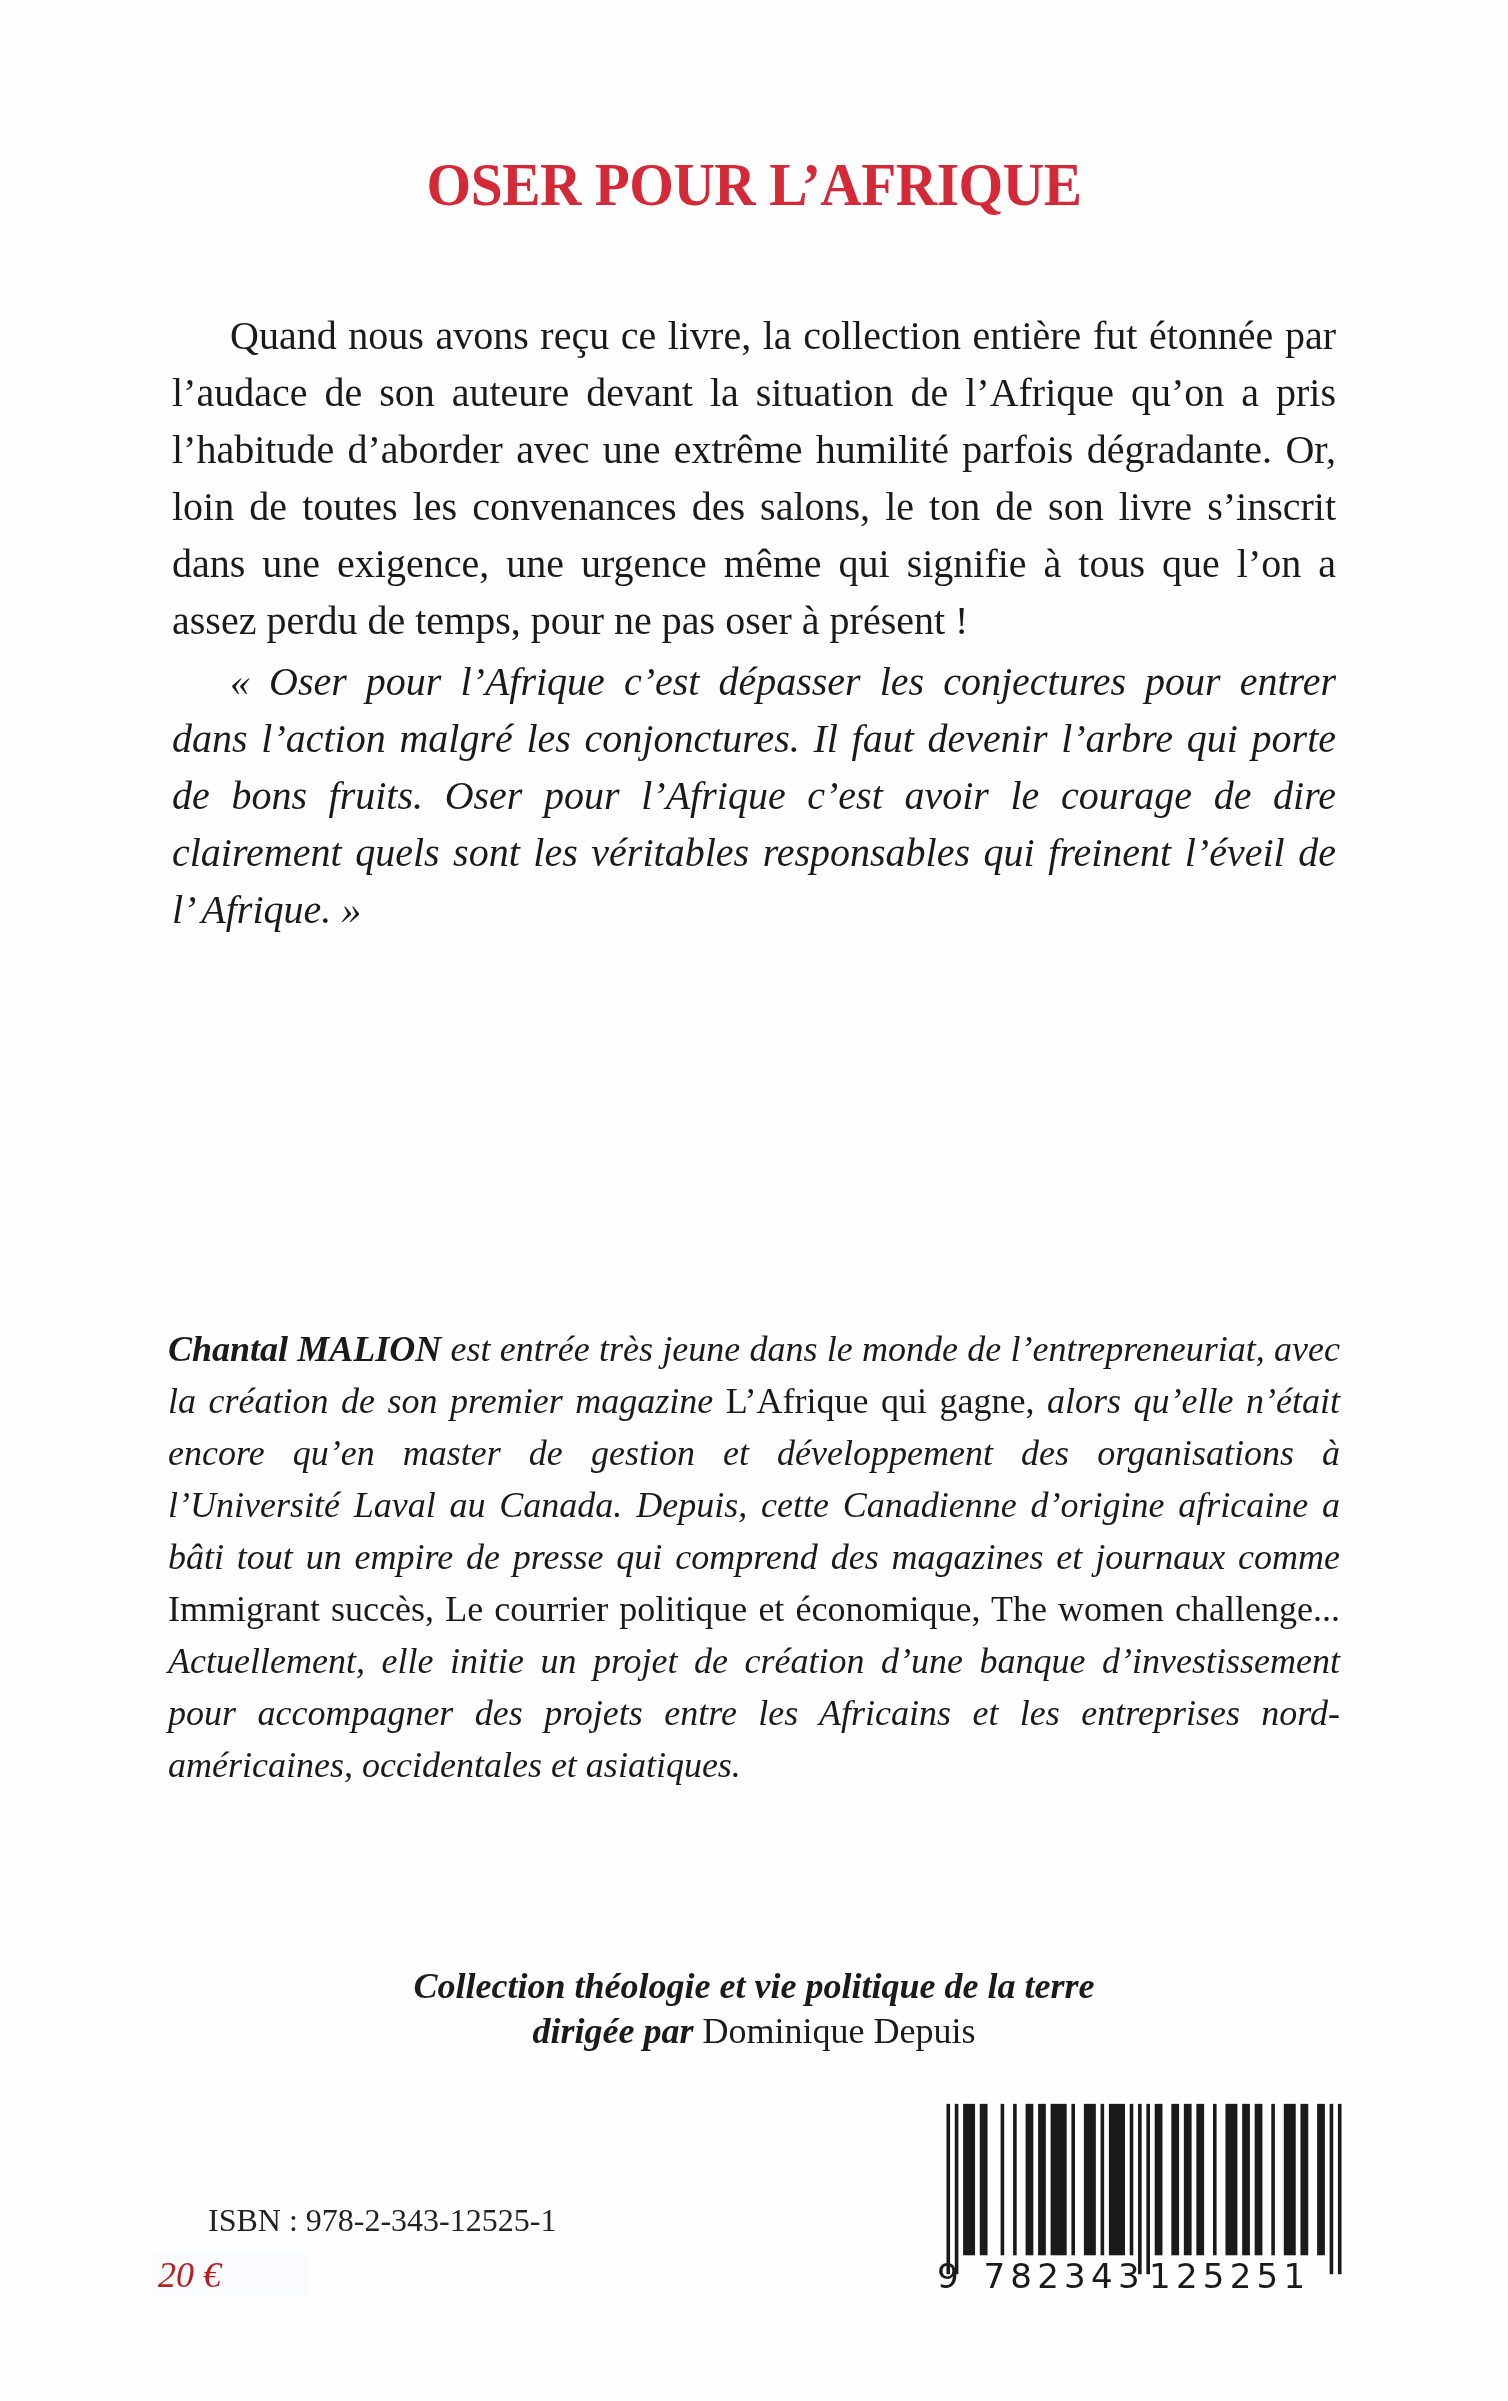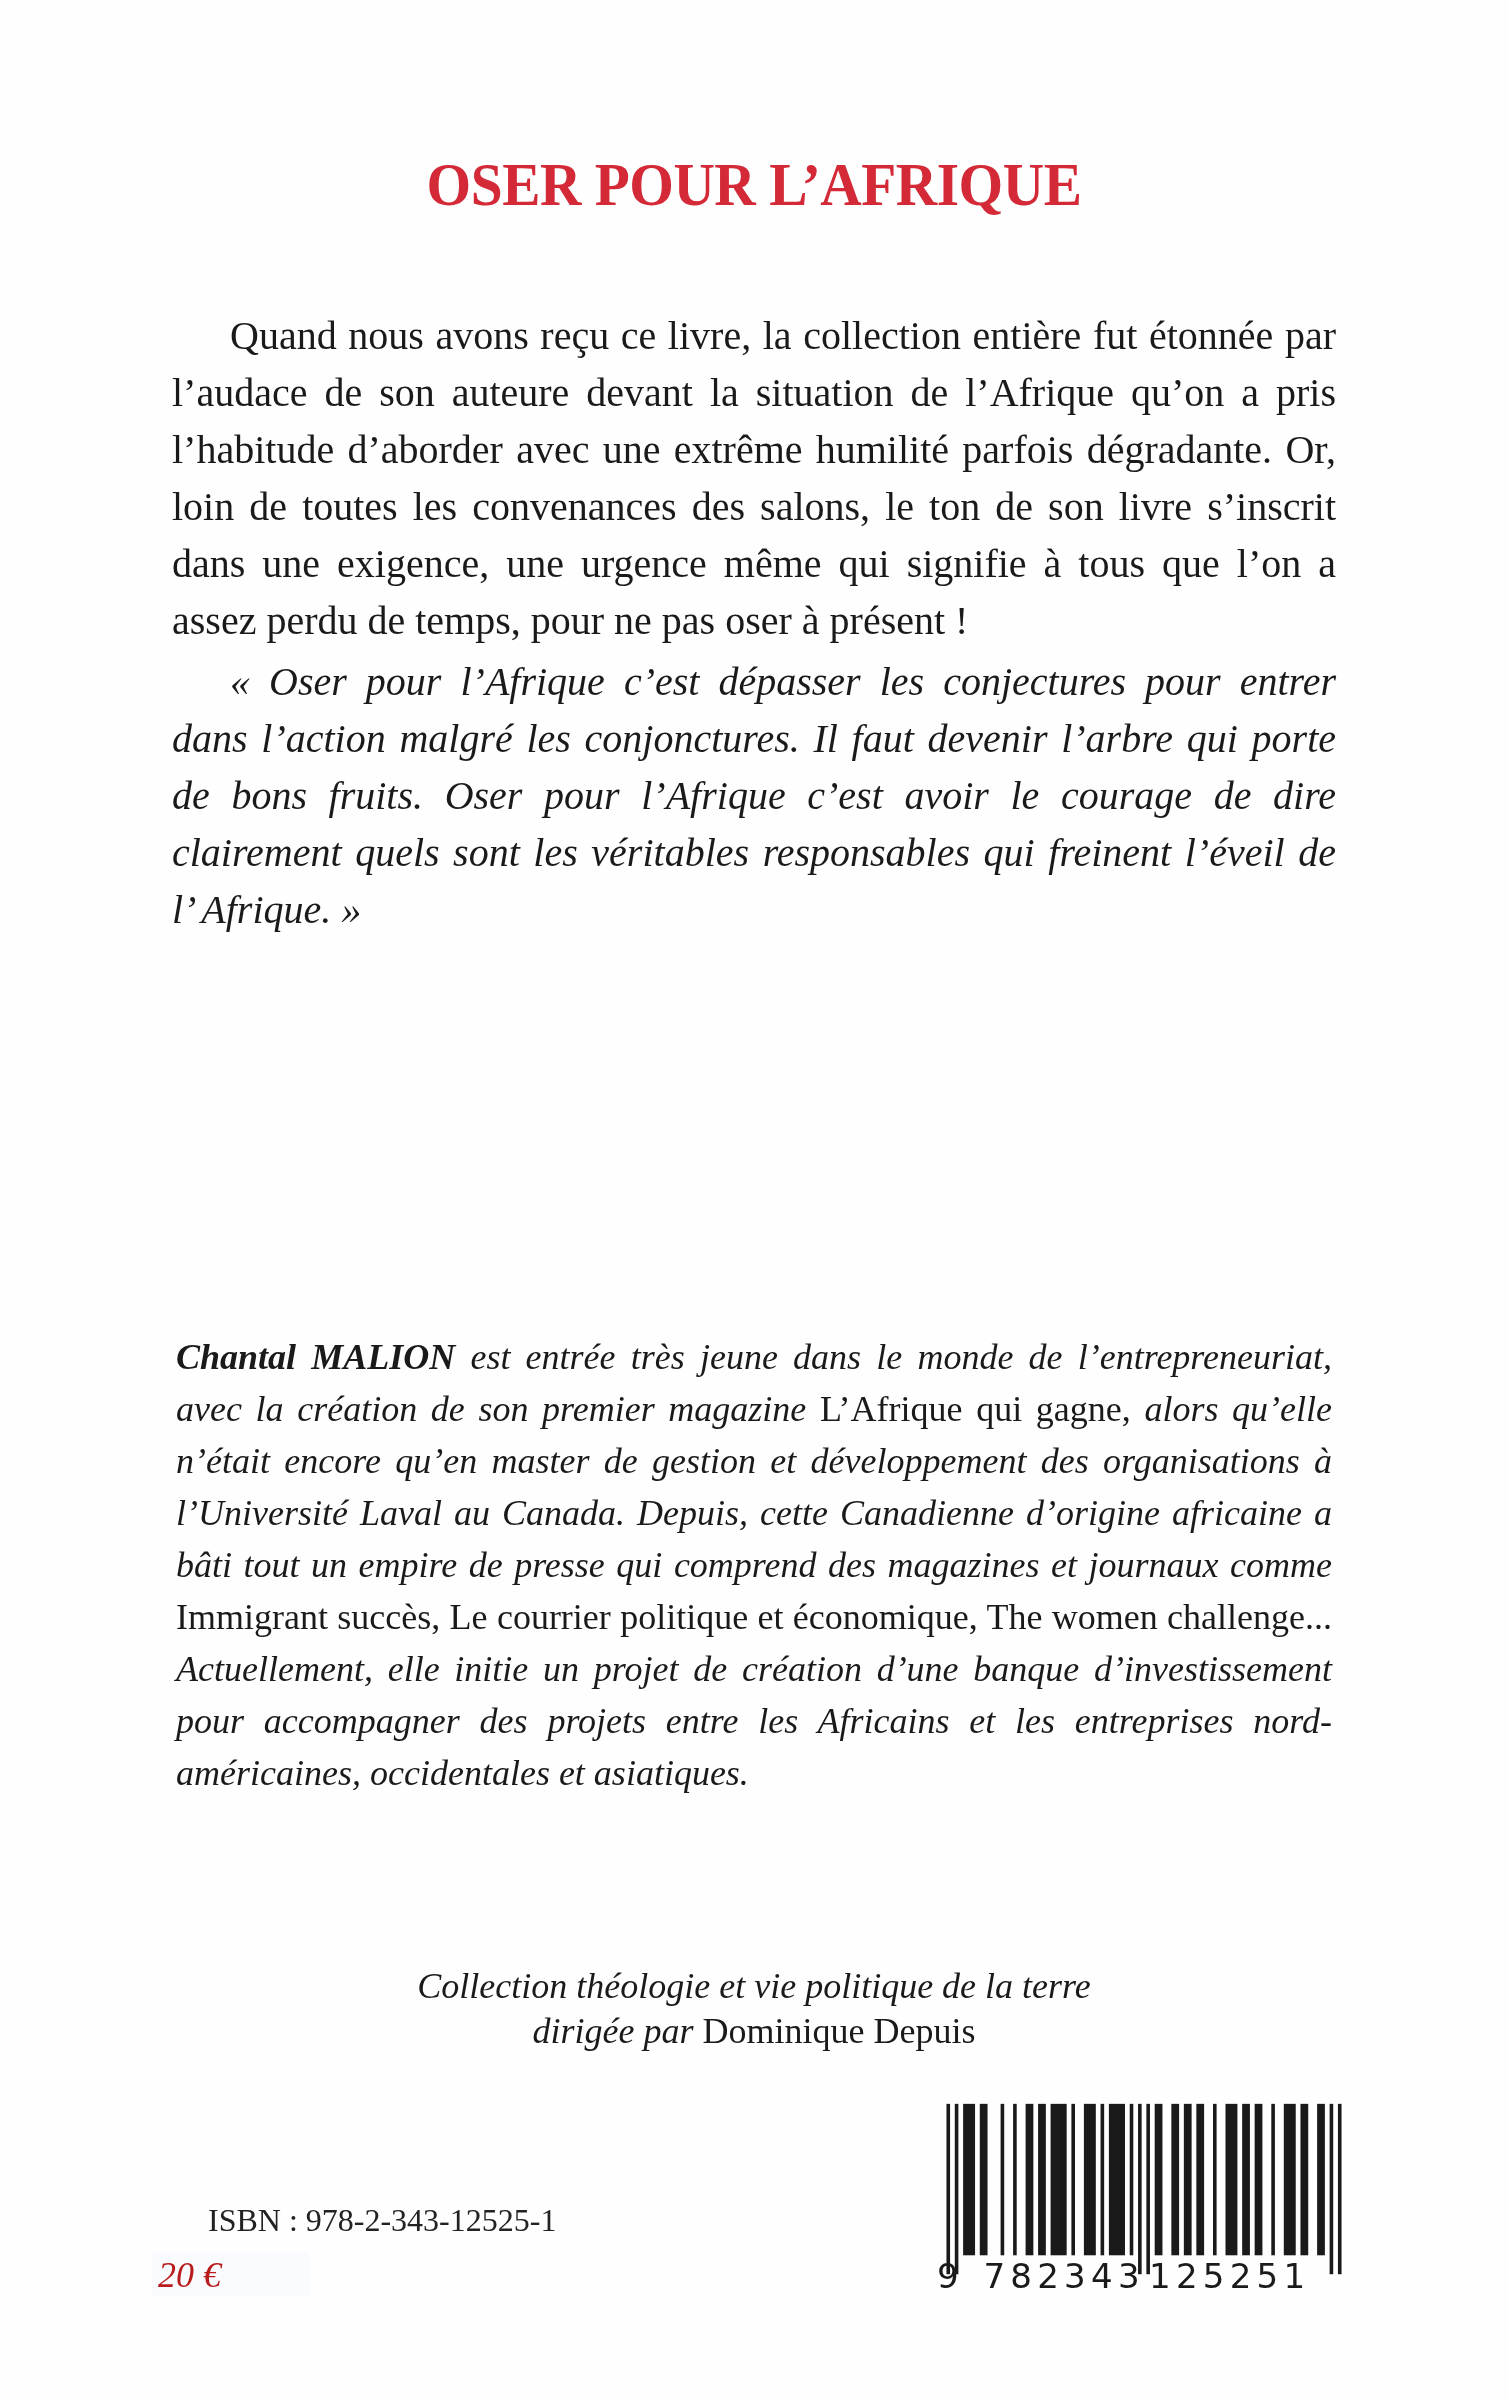--- a/index.html
+++ b/index.html
@@ -32,29 +32,29 @@
   }
   .body-text p { margin: 4px; text-indent: 58px; }
   .body-text p.quote { font-style: italic; }
   .bio {
     top: 1323px;
     font-size: 36px; line-height: 52px;
     text-align: justify;
     text-align-last: left;
     font-style: italic;
   }
-  .bio p { margin: 8px; }
+  .bio p { margin: 0; }
   .bio .name { font-weight: bold; font-style: italic; }
   .bio .upright { font-style: normal; }
   .collection {
     position: absolute; left: 0; width: 1508px; top: 1964px;
     text-align: center;
     font-size: 36px; line-height: 45px;
   }
-  .collection .it { font-style: italic; }
+  .collection .it { font-style: italic; font-weight: bold; }
   .isbn {
     position: absolute; left: 162px; top: 2201px;
     font-size: 32px; line-height: 38px;
     font-family: "Liberation Serif", serif;
     color: #222;
     margin-left: 46px;
   }
   .price-box {
     position: absolute; left: 152px; top: 2252px;
     width: 158px; height: 44px;

